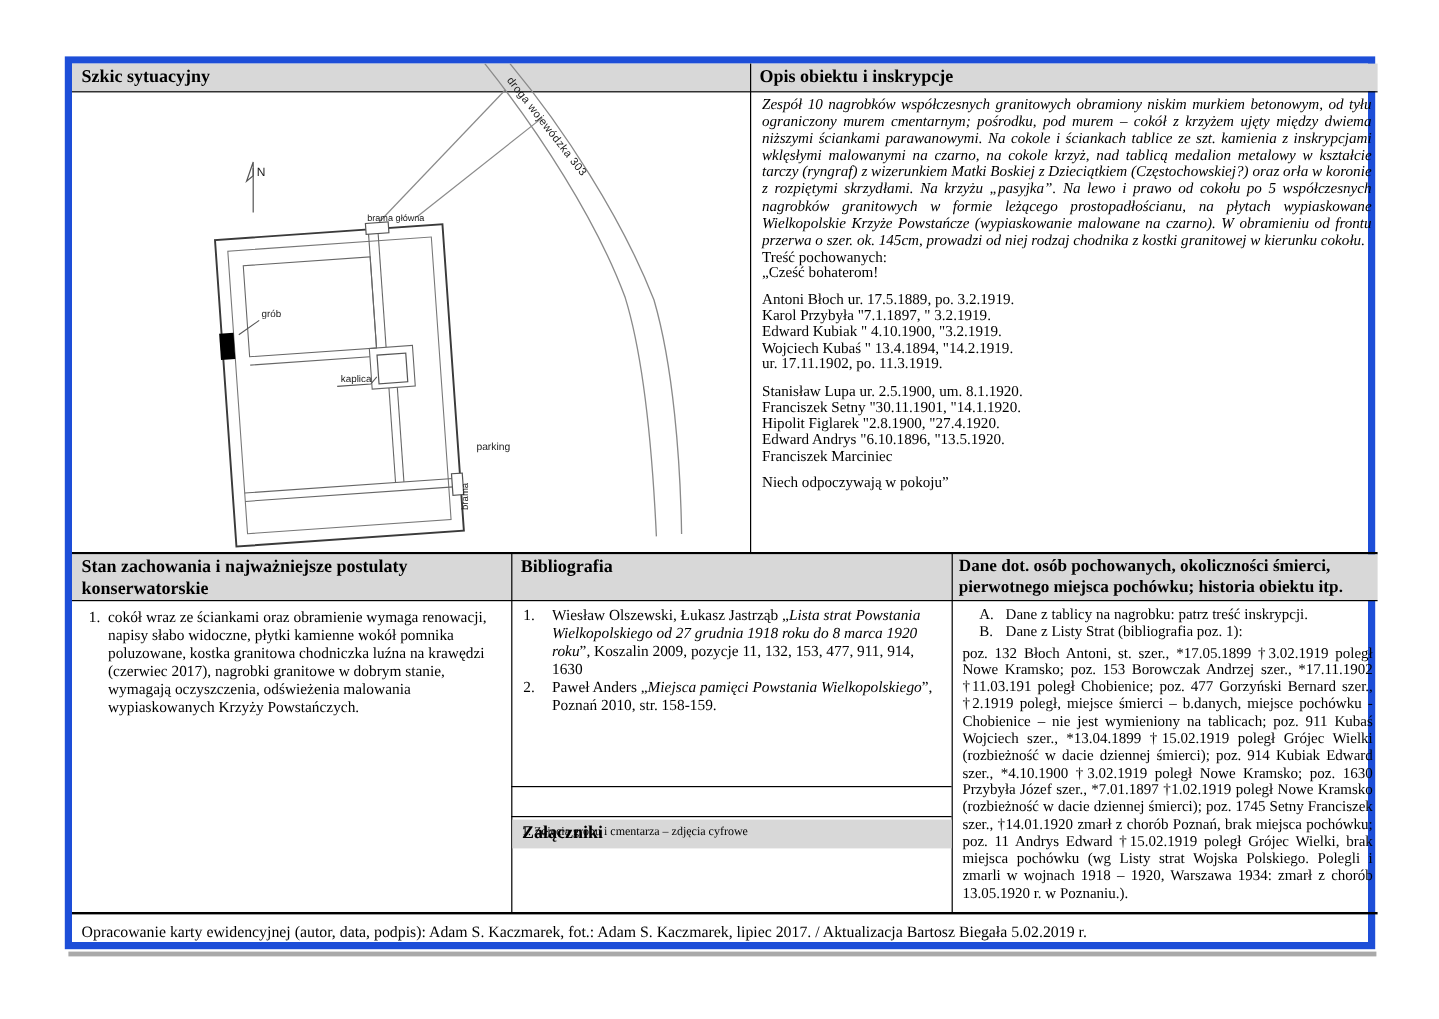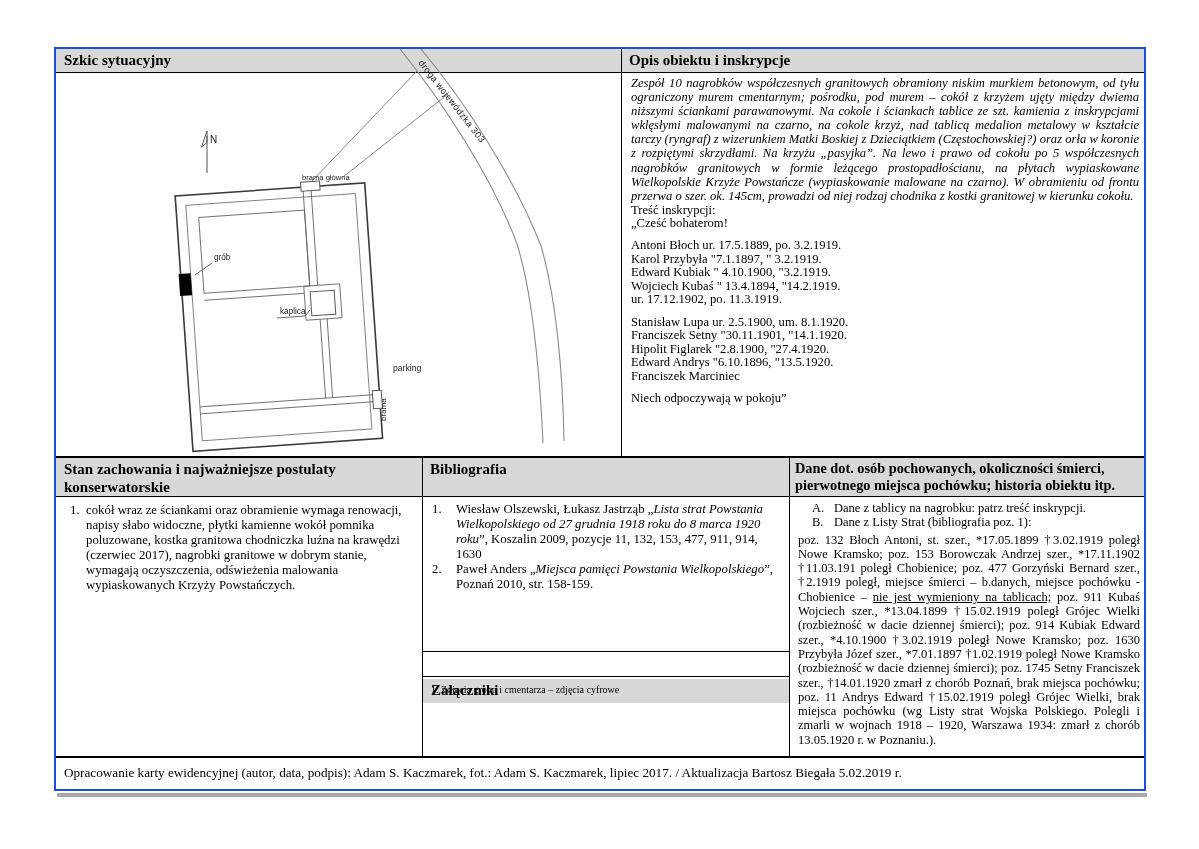--- a/index.html
+++ b/index.html
@@ -2,40 +2,40 @@
 <html><head>
 <meta charset="utf-8">
 <style>
   html,body{margin:0;padding:0;}
   body{
     width:1199px;height:849px;position:relative;background:#fff;
     font-family:"Liberation Serif",serif;color:#000;
     -webkit-font-smoothing:antialiased;
   }
   .card{position:absolute;left:54px;top:47px;width:1092px;height:744px;
-    border:2px solid #1d4ed8;box-sizing:border-box;background:#fff;}
+    border:6px solid #1d4ed8;box-sizing:border-box;background:#fff;}
   .cell{position:absolute;box-sizing:border-box;overflow:hidden;}
   .gray{background:#d8d8d8;}
   .hdr{font-weight:bold;font-size:15px;line-height:1.22;padding:2px 8px;}
   .hdr.tight{font-size:14.3px;line-height:1.25;padding:2px 6px;}
   .hline{position:absolute;background:#000;height:1.4px;}
   .vline{position:absolute;background:#000;width:1.4px;}
   .body-txt{font-size:12.8px;line-height:15px;}
   
   .desc{padding:3px 5px 0 9px;font-size:12.6px;line-height:14.1px;}
   .desc .para{text-align:justify;font-style:italic;}
   .insline{line-height:13.5px;white-space:pre-wrap;}
   .insline.blank{height:9px;}
   
   .numrow{display:flex;align-items:flex-start;}
   .numrow .num{flex:0 0 24px;text-align:left;}
   .cond .numrow .num{flex:0 0 22px;padding-left:6px;box-sizing:border-box;}
   .numrow .txt{flex:1 1 auto;}
   .it{font-style:italic;}
-  .un{text-decoration:underline;}
+  .un{}
   .markrow{display:flex;padding-left:14px;}
   .markrow .mark{flex:0 0 22px;}
   .dane-body{font-size:12.5px;line-height:14.3px;padding:4px 4px 0 8px;}
   .dane-body .para{text-align:justify;margin-top:3px;}
   .bib{padding:5px 8px 0 9px;}
   .zal-body{padding:7px 8px 0 8px;font-size:10px;}
   .footer{font-size:13.2px;padding:7px 0 0 8px;}
   .shadow{position:absolute;left:57px;top:793px;width:1090px;height:4px;background:#a9a9a9;}
   svg text{font-family:"Liberation Sans",sans-serif;fill:#1a1a1a;}
 </style>
@@ -92,29 +92,29 @@
     <text x="158" y="211" font-size="8.2">grób</text>
     <path d="M156,214 L139,226" fill="none" stroke="#555" stroke-width="0.9"></path>
     <text x="224" y="265" font-size="8.2">kaplica</text>
     <path d="M221,269 L249,267 L254,261" fill="none" stroke="#555" stroke-width="0.9"></path>
     <text x="337" y="322" font-size="8.6">parking</text>
     <text x="330" y="372" font-size="8" transform="rotate(-90 330 372)">brama</text>
   </svg>
 
   <div class="cell desc" style="left:566px;top:24px;width:522px;height:381px;">
     <div class="para">Zespół 10 nagrobków współczesnych granitowych obramiony niskim murkiem betonowym, od tyłu ograniczony murem cmentarnym; pośrodku, pod murem – cokół z krzyżem ujęty między dwiema niższymi ściankami parawanowymi. Na cokole i ściankach tablice ze szt. kamienia z inskrypcjami wklęsłymi malowanymi na czarno, na cokole krzyż, nad tablicą medalion metalowy w kształcie tarczy (ryngraf) z wizerunkiem Matki Boskiej z Dzieciątkiem (Częstochowskiej?) oraz orła w koronie z rozpiętymi skrzydłami. Na krzyżu „pasyjka”. Na lewo i prawo od cokołu po 5 współczesnych nagrobków granitowych w formie leżącego prostopadłościanu, na płytach wypiaskowane Wielkopolskie Krzyże Powstańcze (wypiaskowanie malowane na czarno). W obramieniu od frontu przerwa o szer. ok. 145cm, prowadzi od niej rodzaj chodnika z kostki granitowej w kierunku cokołu.</div>
-    <div>Treść inskrypcji:</div>
+    <div>Treść pochowanych:</div>
     <div>
         <div class="insline">„Cześć bohaterom!</div>
         <div class="insline blank"></div>
         <div class="insline">Antoni Błoch ur. 17.5.1889, po. 3.2.1919.</div>
         <div class="insline">Karol Przybyła "7.1.1897, " 3.2.1919.</div>
         <div class="insline">Edward Kubiak " 4.10.1900, "3.2.1919.</div>
         <div class="insline">Wojciech Kubaś " 13.4.1894, "14.2.1919.</div>
-        <div class="insline">ur. 17.12.1902, po. 11.3.1919.</div>
+        <div class="insline">ur. 17.11.1902, po. 11.3.1919.</div>
         <div class="insline blank"></div>
         <div class="insline">Stanisław Lupa ur. 2.5.1900, um. 8.1.1920.</div>
         <div class="insline">Franciszek Setny "30.11.1901, "14.1.1920.</div>
         <div class="insline">Hipolit Figlarek "2.8.1900, "27.4.1920.</div>
         <div class="insline">Edward Andrys "6.10.1896, "13.5.1920.</div>
         <div class="insline">Franciszek Marciniec</div>
         <div class="insline blank"></div>
         <div class="insline">Niech odpoczywają w pokoju”</div>
       </div>
   </div>

